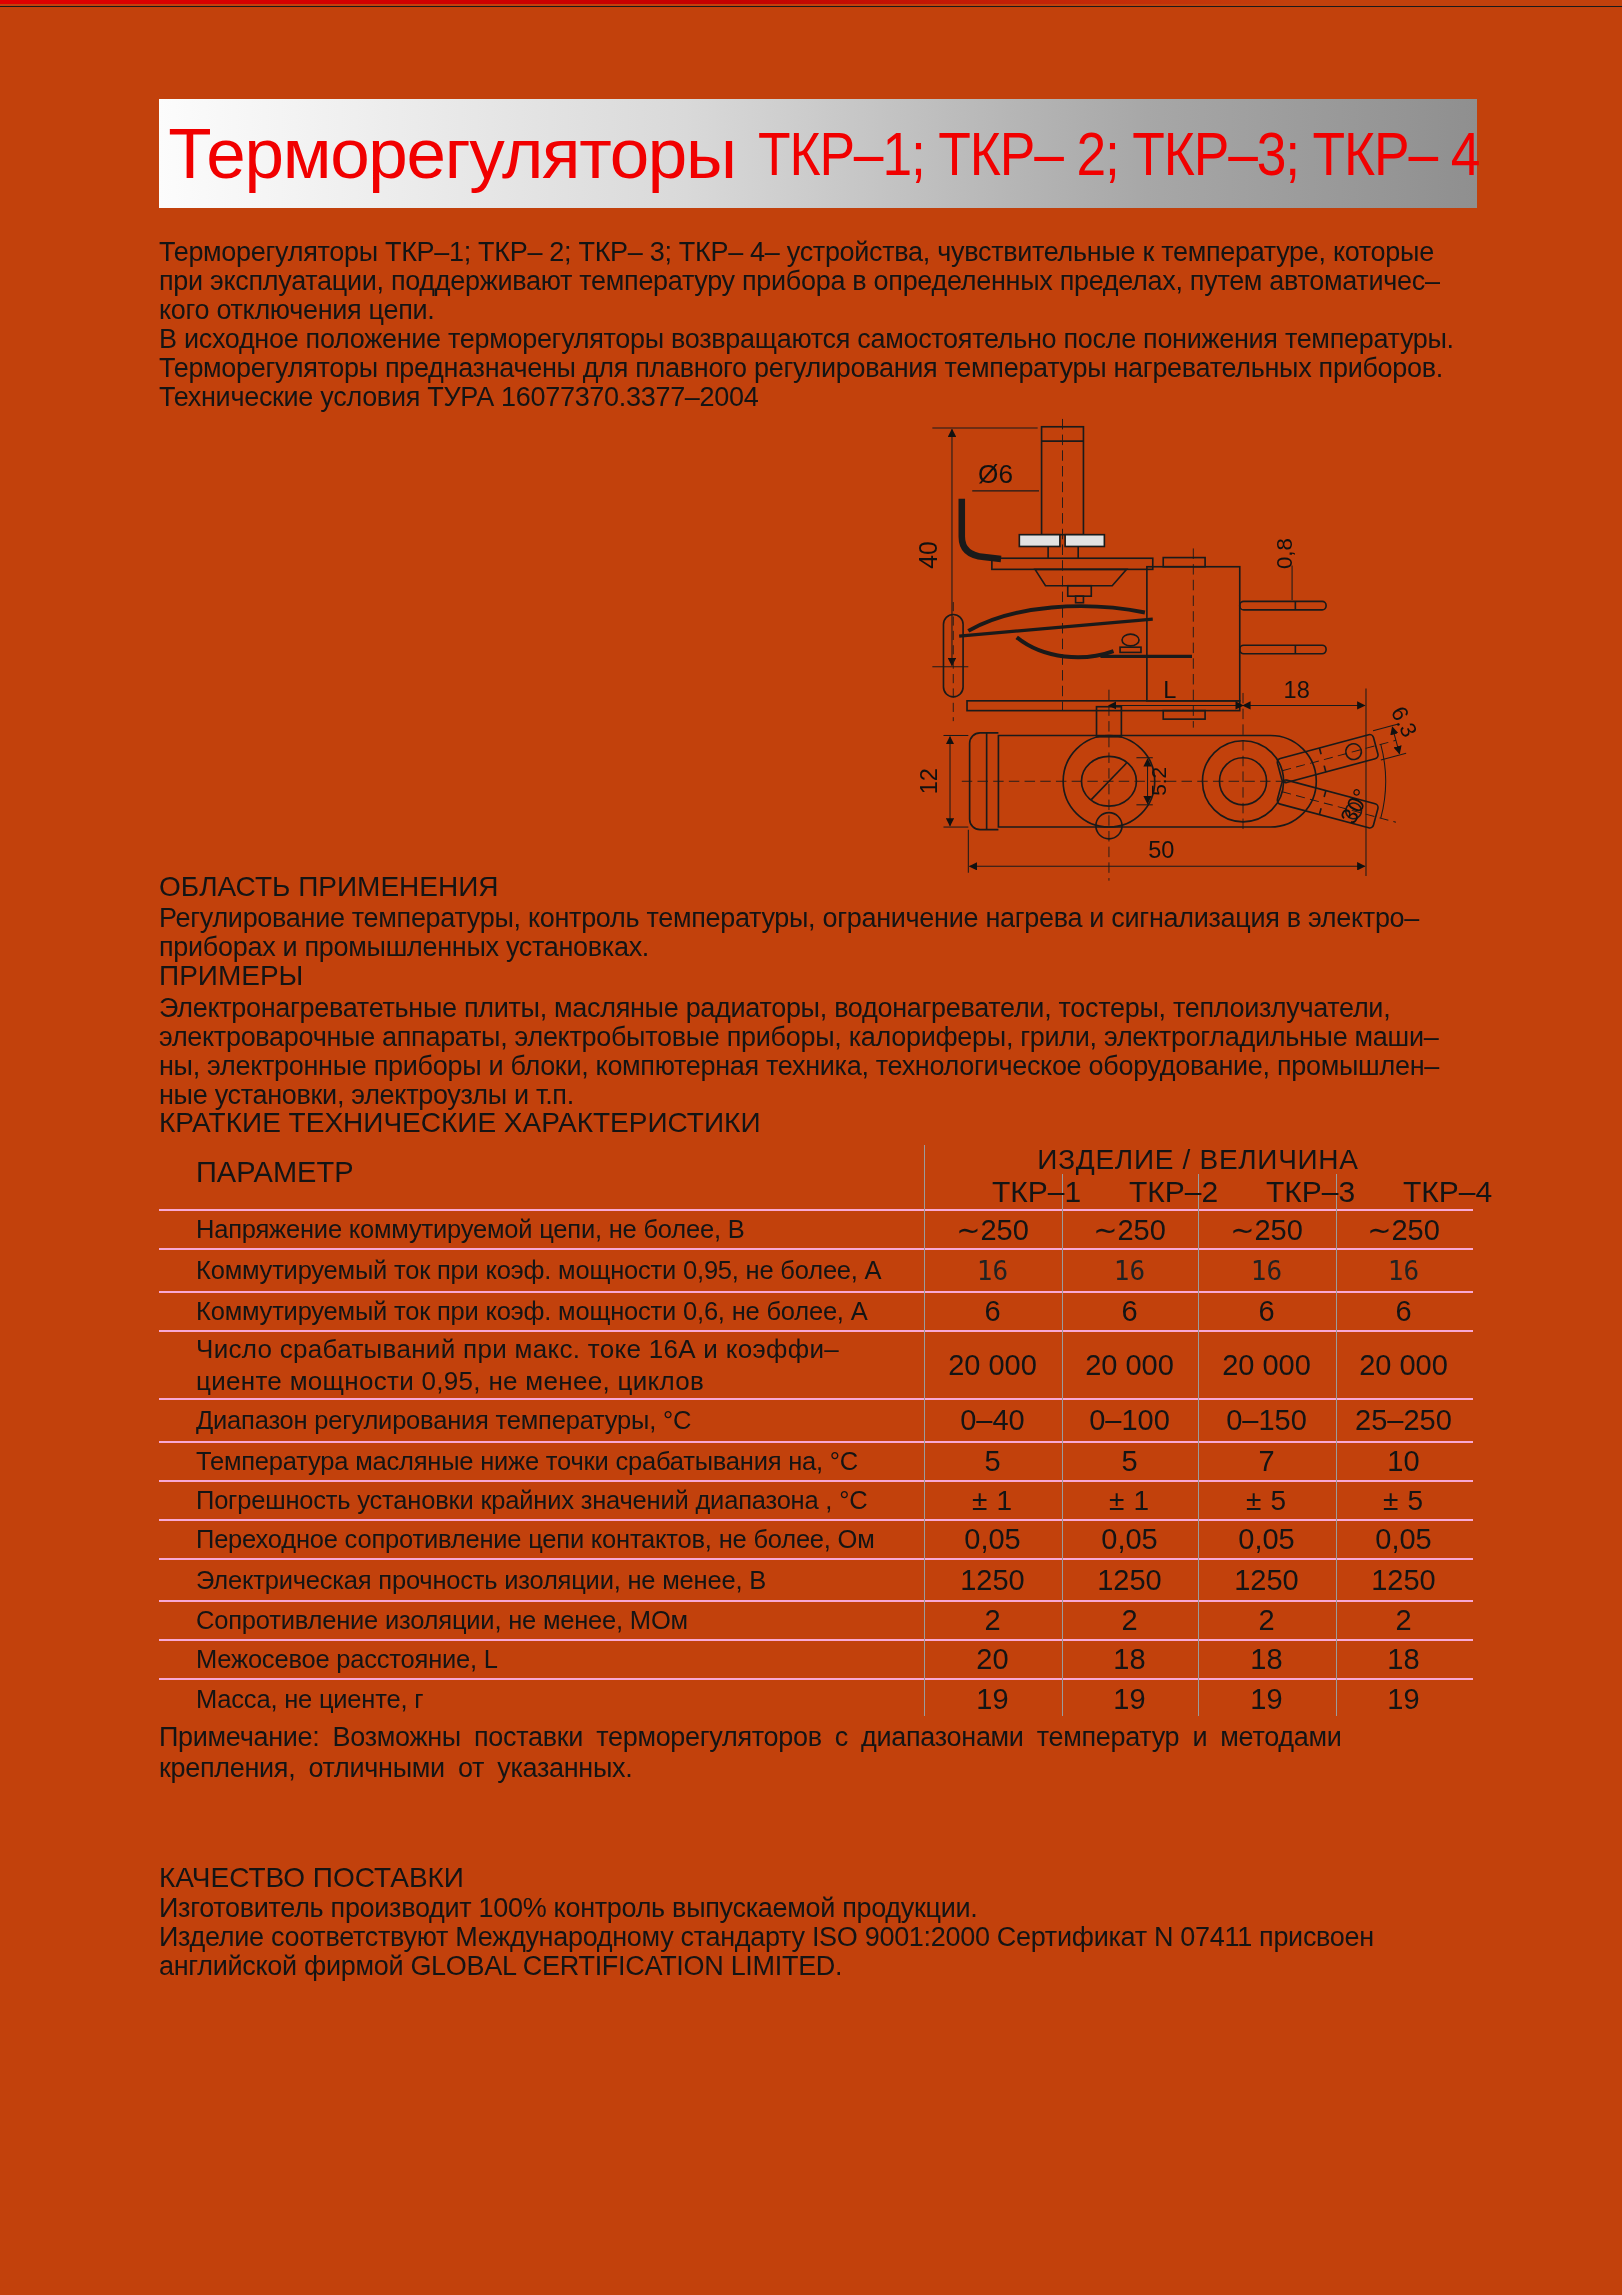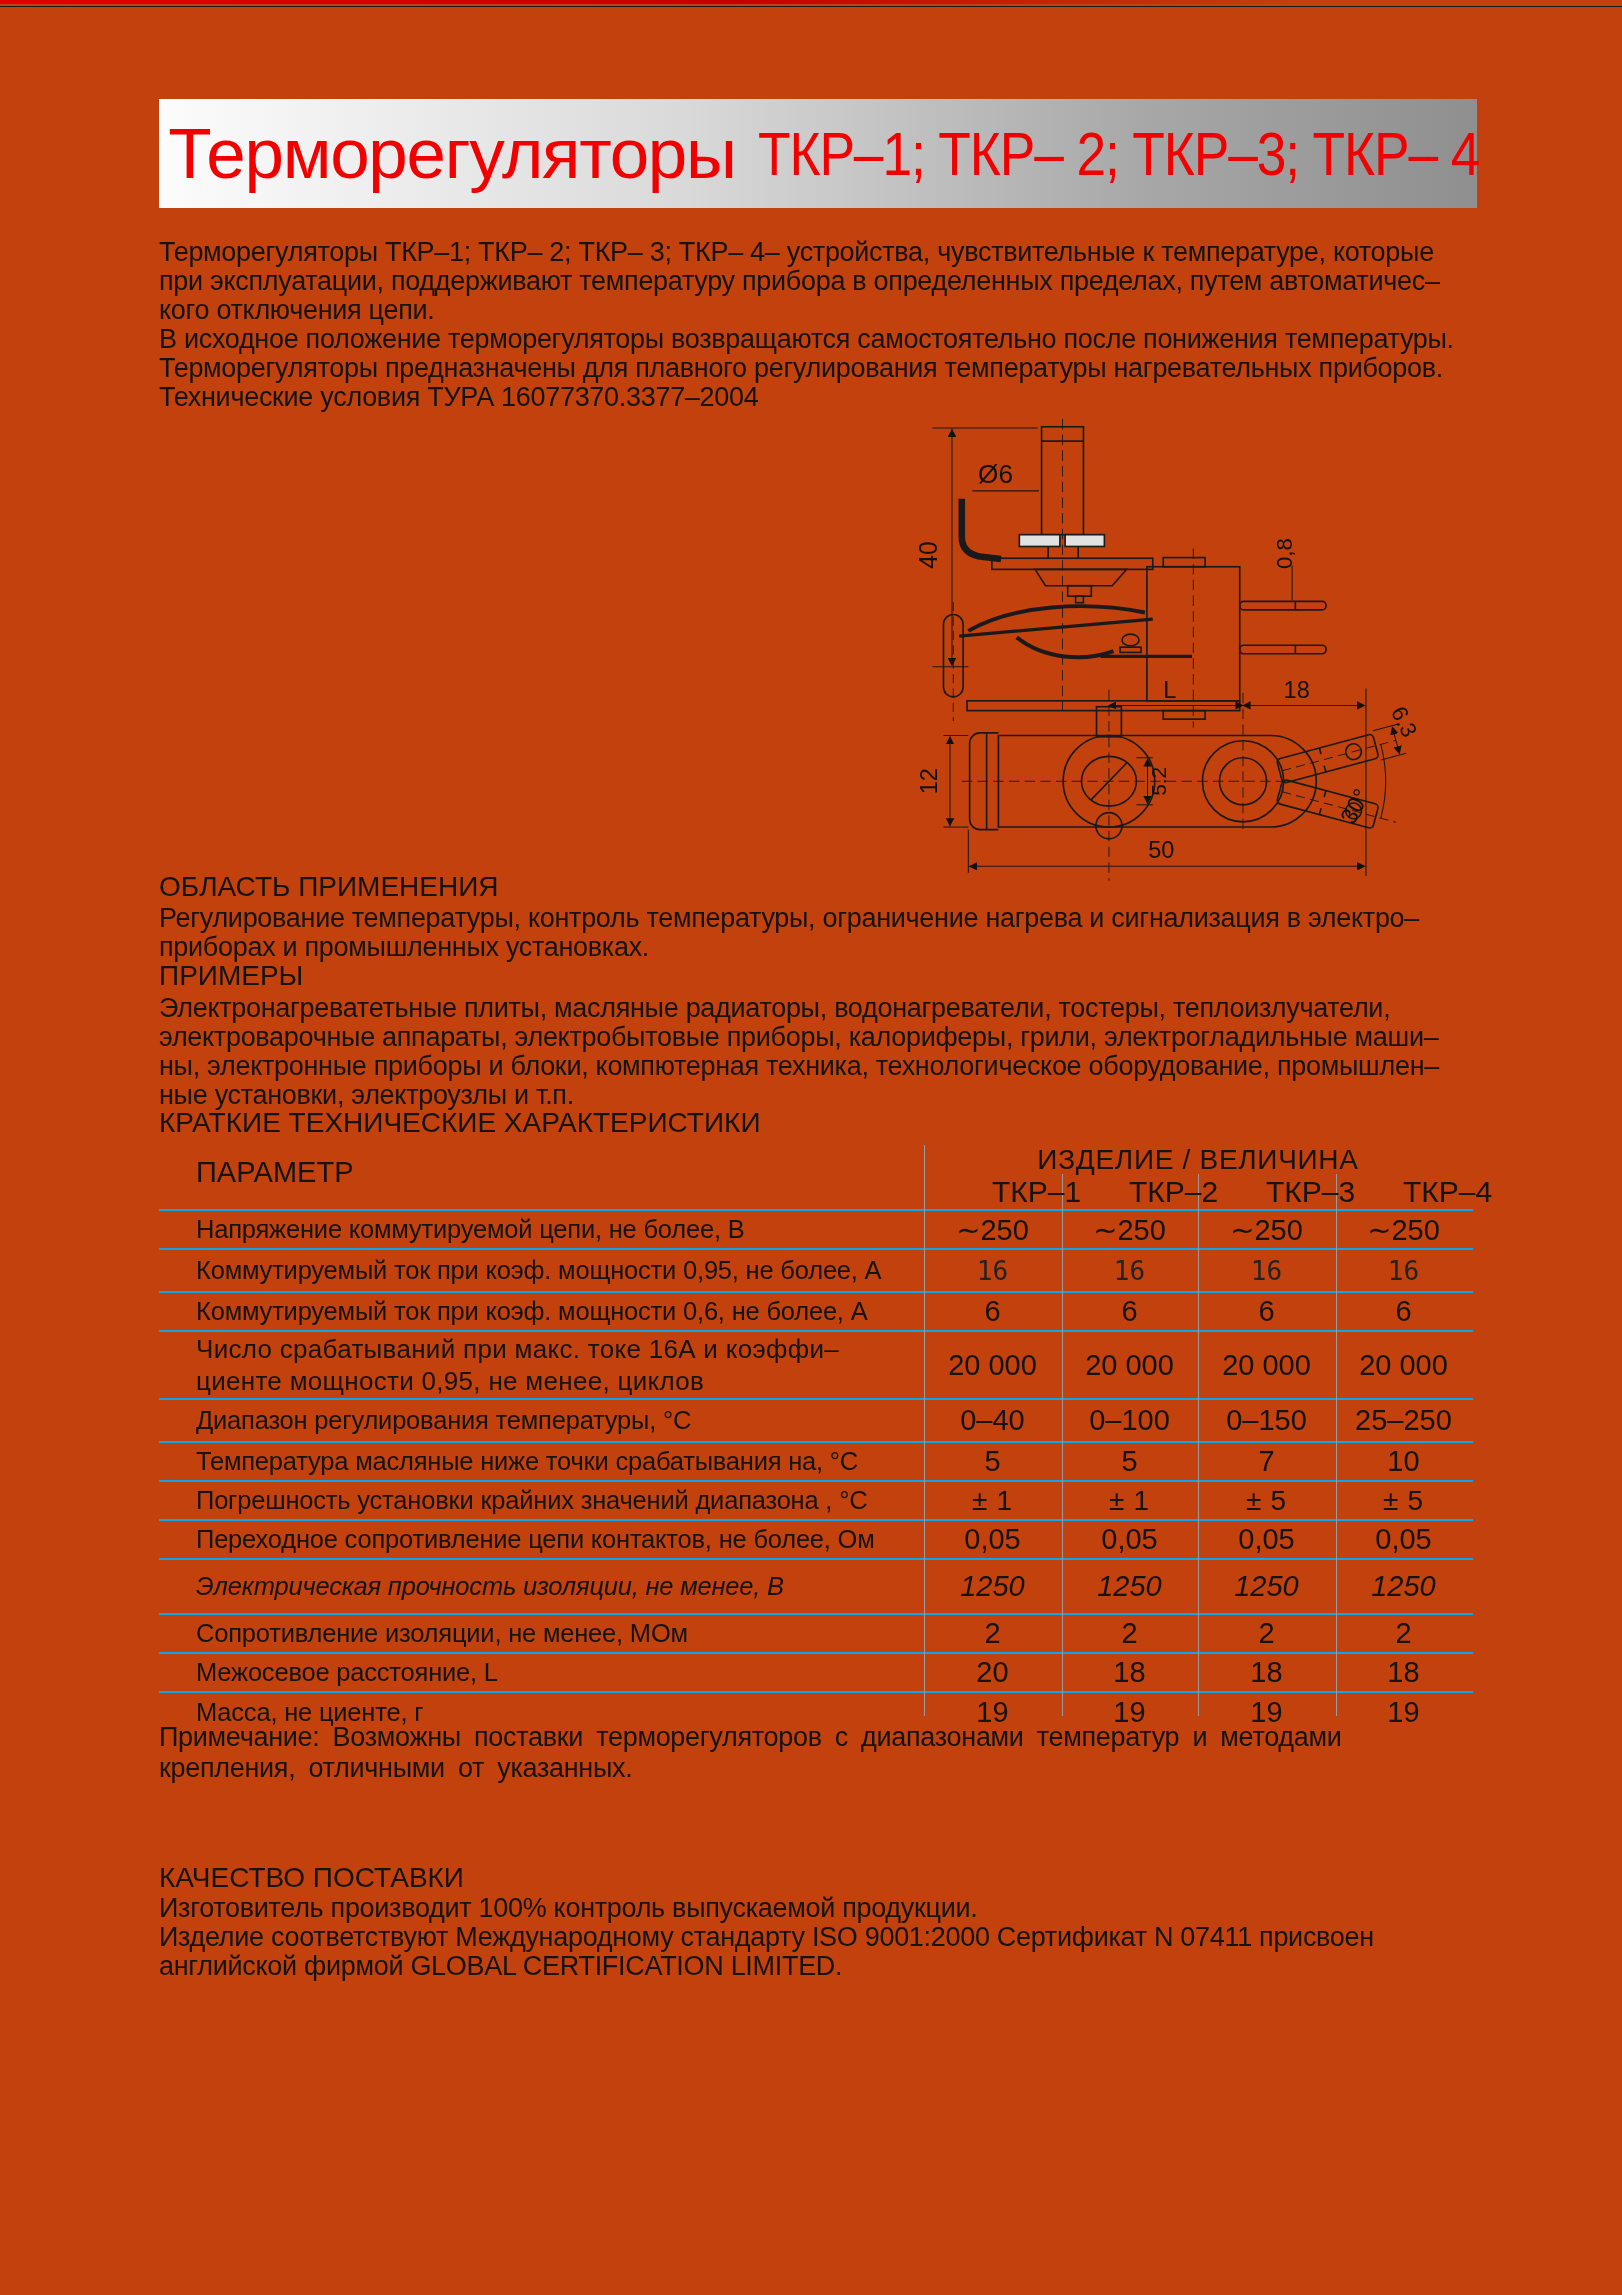--- a/index.html
+++ b/index.html
@@ -40,21 +40,21 @@
   #vl-c1{left:903px;top:29px;height:542px;}
   #vl-c2{left:1039px;top:29px;height:542px;}
   #vl-c3{left:1177px;top:29px;height:542px;}
   #t-head{position:relative;height:64px;}
   #param-h{position:absolute;left:37px;top:10.5px;font-size:29px;}
   #group-h{position:absolute;left:765px;width:548px;top:-1.3px;text-align:center;font-size:28px;letter-spacing:0.7px;}
   #col-heads{position:absolute;left:765px;top:29px;width:548px;height:35px;
      display:grid;grid-template-columns:137px 137px 137px 137px;align-items:center;padding-left:44px;}
   .col-h{text-align:center;font-size:30px;}
   .t-row{display:grid;grid-template-columns:765px 137px 137px 137px 137px;
-     border-top:2px solid #0ea5e9;box-sizing:border-box;align-items:center;background:transparent;}
+     border-top:2px solid #f9a8d4;box-sizing:border-box;align-items:center;background:transparent;}
   .t-label{padding-left:37px;font-size:25.5px;line-height:1.12;letter-spacing:-0.2px;white-space:pre-line;}
   .t-row.tall .t-label{font-size:26px;letter-spacing:0.3px;line-height:1.25;}
   .t-val{text-align:center;font-size:29px;}
   .t-row.mono .t-val{font-family:"DejaVu Sans Mono",monospace;font-size:26px;color:#222;}
   .t-row.pm .t-val{font-size:28px;letter-spacing:0.7px;}
   
   #drawing{position:absolute;left:870px;top:415px;width:576px;height:484px;}
   svg text{font-family:"Liberation Sans","DejaVu Sans",sans-serif;fill:#111;}
 </style>
 </head>
@@ -290,21 +290,21 @@
           <div class="t-val">± 5</div>
           <div class="t-val">± 5</div>
         </div>
         <div class="t-row" style="height: 39px;">
           <div class="t-label">Переходное сопротивление цепи контактов, не более, Ом</div>
           <div class="t-val">0,05</div>
           <div class="t-val">0,05</div>
           <div class="t-val">0,05</div>
           <div class="t-val">0,05</div>
         </div>
-        <div class="t-row" style="height: 55px; font-style: italic;">
+        <div class="t-row" style="height: 42px;">
           <div class="t-label">Электрическая прочность изоляции, не менее, В</div>
           <div class="t-val">1250</div>
           <div class="t-val">1250</div>
           <div class="t-val">1250</div>
           <div class="t-val">1250</div>
         </div>
         <div class="t-row" style="height: 39px;">
           <div class="t-label">Сопротивление изоляции, не менее, МОм</div>
           <div class="t-val">2</div>
           <div class="t-val">2</div>

